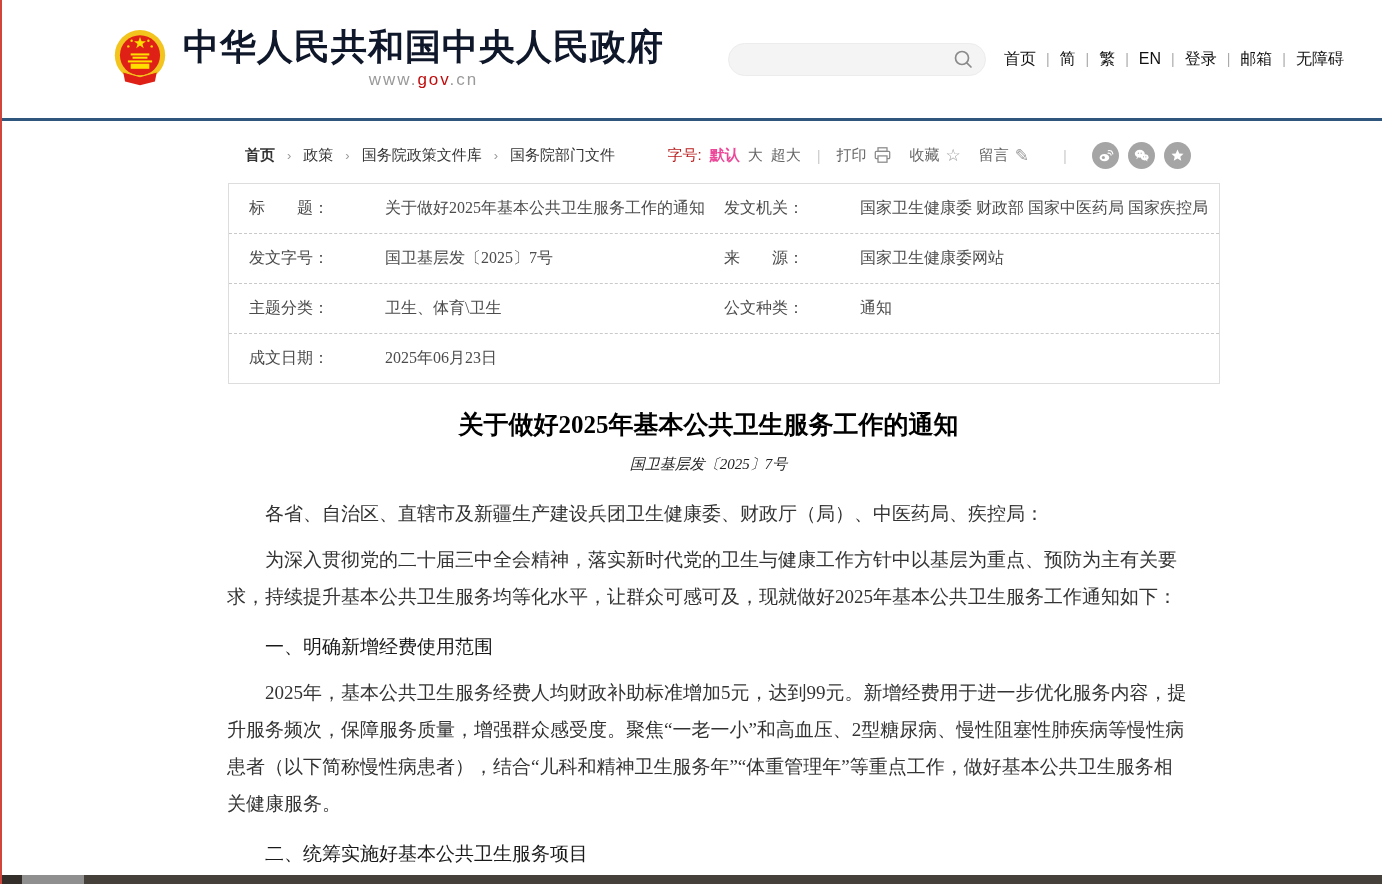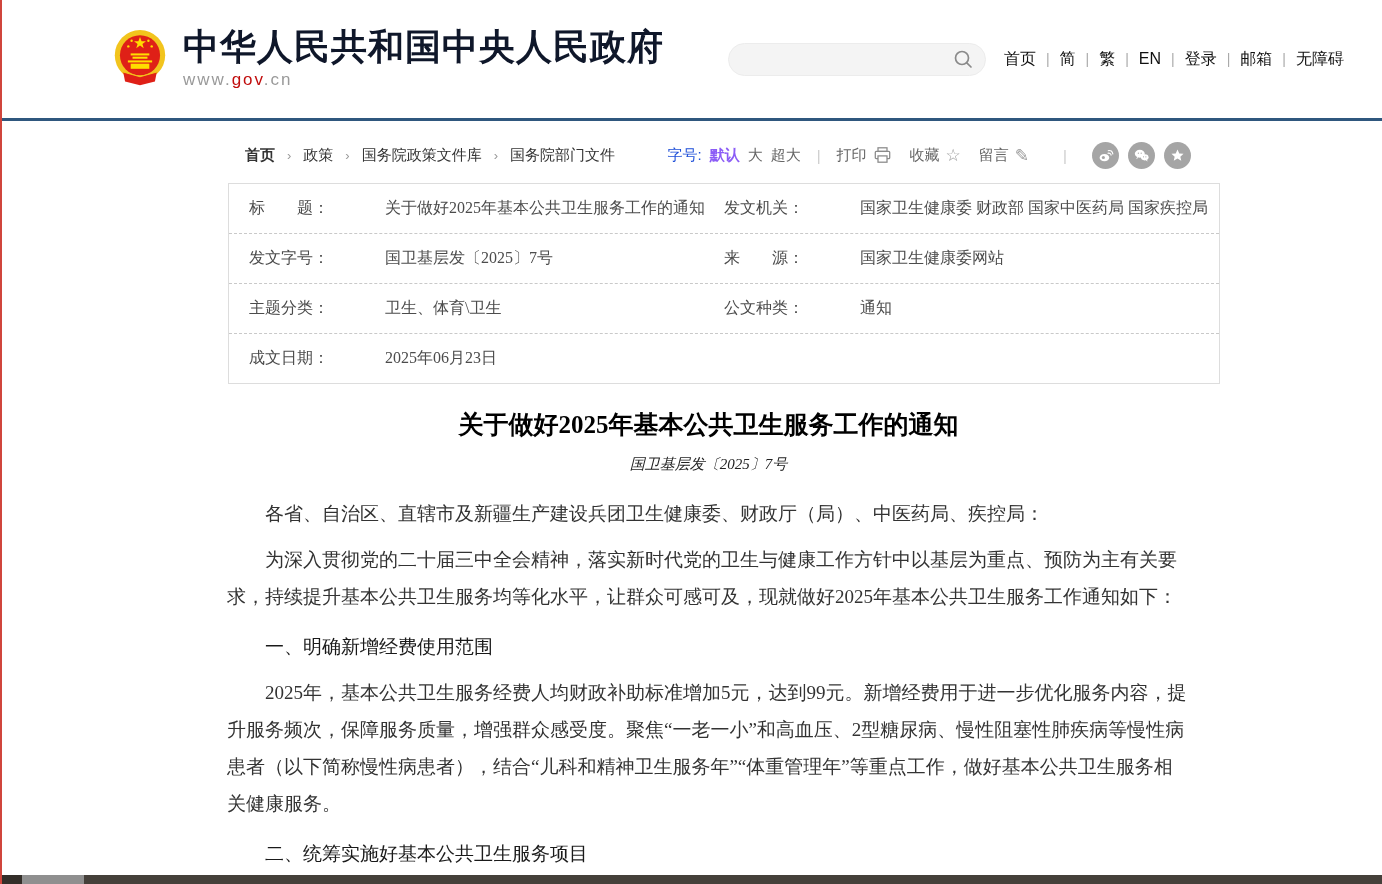--- a/index.html
+++ b/index.html
@@ -9,43 +9,43 @@
   
   .left-edge{position:absolute;left:0;top:0;width:2px;height:884px;background:#d0453c;z-index:60;}
 
   
   .header{height:121px;display:flex;align-items:center;padding:0 37px 0 112px;
           border-bottom:3px solid #2f577e;box-sizing:border-box;background:#fff;}
   .logo-link{display:flex;align-items:center;gap:15px;text-decoration:none;cursor:pointer;}
   .emblem{width:56px;height:62px;flex:0 0 auto;}
   .site-title{font-size:36px;font-weight:bold;color:#0f172a;letter-spacing:1px;line-height:1.1;
               font-family:"Liberation Serif","DejaVu Serif",serif;}
-  .site-url{font-size:17px;color:#9a9a9a;letter-spacing:2px;margin-top:3px;}
+  .site-url{font-size:17px;color:#9a9a9a;letter-spacing:2px;margin-top:3px;text-align:center;}
   .site-url .red{color:#c10d0d;}
   .search-box{margin-left:auto;width:258px;height:33px;border-radius:17px;background:#f4f4f4;
               border:1px solid #ececec;display:flex;align-items:center;box-sizing:border-box;padding:0 12px;}
   .search-box input{flex:1;border:none;background:transparent;outline:none;height:100%;font-size:15px;}
   .search-btn{cursor:pointer;display:flex;align-items:center;}
   .top-nav{display:flex;align-items:center;margin-left:17px;font-size:16px;color:#111;white-space:nowrap;}
   .top-nav .item{cursor:pointer;padding:0 1px;}
   .top-nav .sep{color:#aaa;margin:0 9px;font-size:14px;}
 
   
   .main{width:1000px;margin:0 auto;}
 
   .crumb-row{display:flex;justify-content:space-between;align-items:center;
              margin-top:21px;padding-left:54px;height:26px;font-size:15px;}
   .crumbs{display:flex;align-items:center;color:#333;}
   .crumbs .crumb{cursor:pointer;}
   .crumbs .crumb.first{font-weight:bold;}
   .crumbs .csep{color:#999;margin:0 12px;font-size:13px;}
   .tools{display:flex;align-items:center;color:#666;font-size:15px;}
-  .tools .fs-label{color:#1d4ed8;text-align:right;}
+  .tools .fs-label{color:#b91c1c;text-align:right;}
   .tools .fs-opt{margin-left:8px;cursor:pointer;color:#666;}
-  .tools .fs-opt.active{color:#8b5cf6;font-weight:bold;}
+  .tools .fs-opt.active{color:#ec4899;font-weight:bold;}
   .tools .tsep{color:#ccc;margin:0 16px;}
   .tool-item{display:flex;align-items:center;gap:6px;margin-right:18px;cursor:pointer;color:#666;justify-content:space-between;}
   .tool-item:last-child{margin-right:0;}
   .glyph{color:#999;font-size:17px;line-height:1;}
   .circle-icon{width:27px;height:27px;border-radius:50%;background:#a5a5a5;display:flex;
                align-items:center;justify-content:center;margin-left:9px;cursor:pointer;}
   .circle-icon svg{width:17px;height:17px;}
 
   
   .meta-table{margin:15px 0 0 37px;width:992px;box-sizing:border-box;border:1px solid #ddd;

